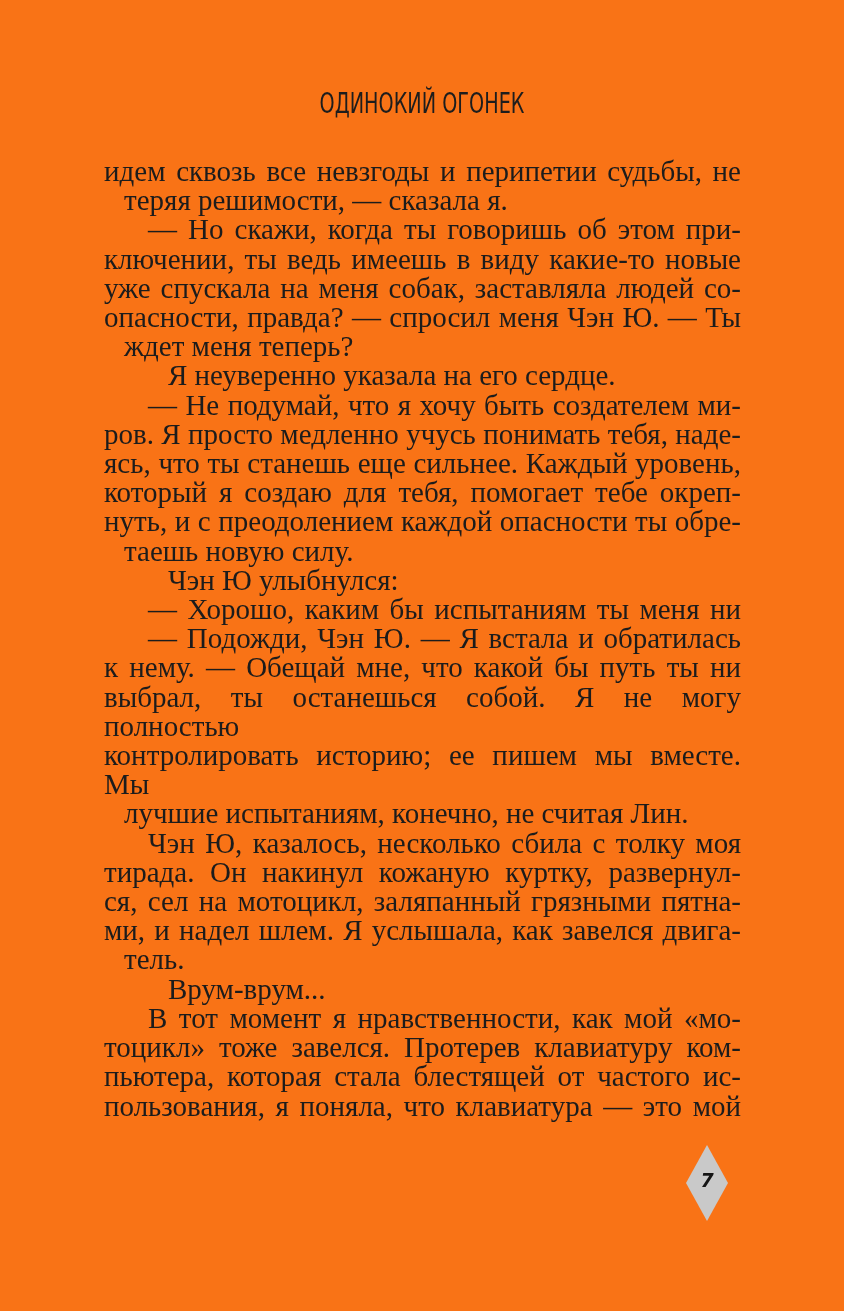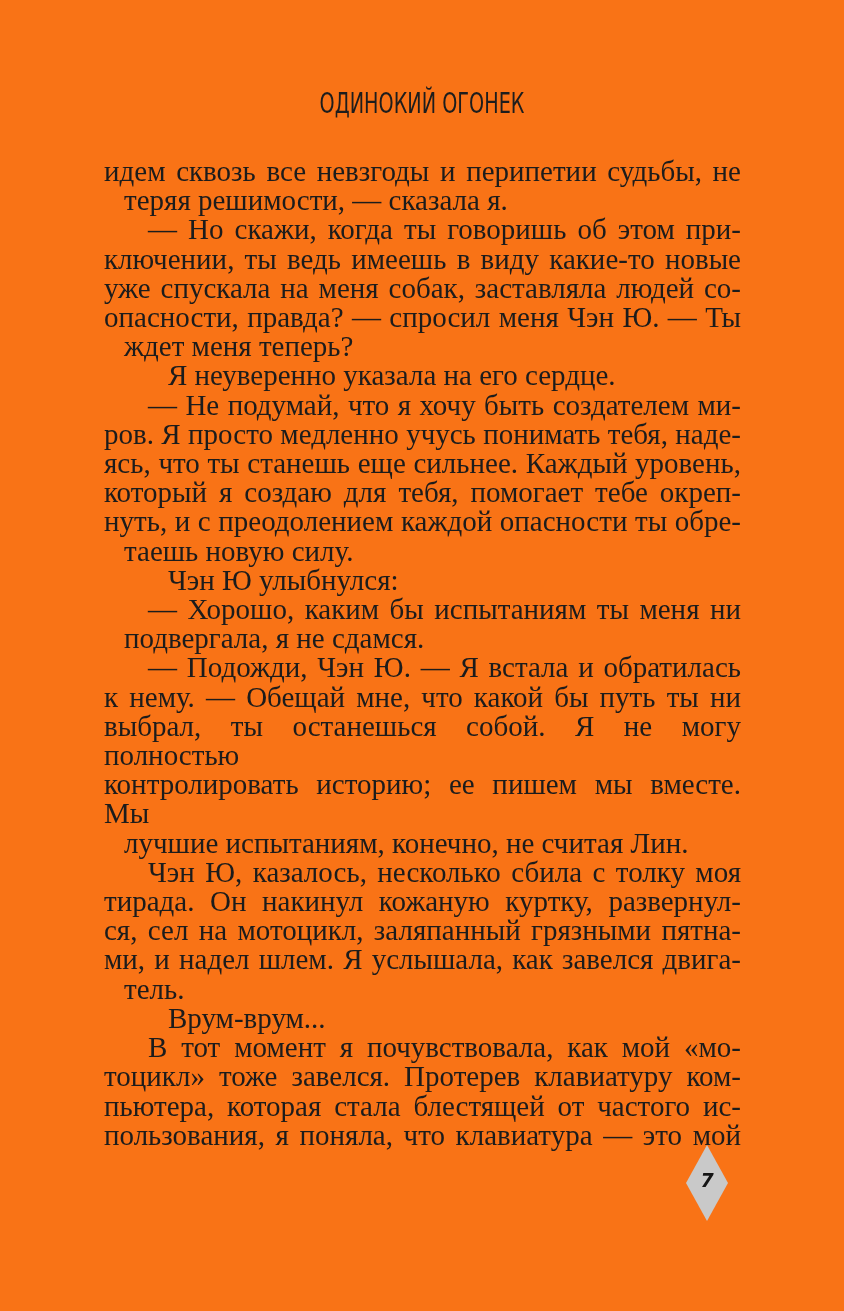--- a/index.html
+++ b/index.html
@@ -94,33 +94,32 @@
       <div class="line last">ждет меня теперь?</div>
       <div class="line indent last">Я неуверенно указала на его сердце.</div>
       <div class="line indent">— Не подумай, что я хочу быть создателем ми-</div>
       <div class="line">ров. Я просто медленно учусь понимать тебя, наде-</div>
       <div class="line">ясь, что ты станешь еще сильнее. Каждый уровень,</div>
       <div class="line">который я создаю для тебя, помогает тебе окреп-</div>
       <div class="line">нуть, и с преодолением каждой опасности ты обре-</div>
       <div class="line last">таешь новую силу.</div>
       <div class="line indent last">Чэн Ю улыбнулся:</div>
       <div class="line indent">— Хорошо, каким бы испытаниям ты меня ни</div>
-      <div class="line last">подвергала, я не сдамся.</div>
       <div class="line indent">— Подожди, Чэн Ю. — Я встала и обратилась</div>
       <div class="line">к нему. — Обещай мне, что какой бы путь ты ни</div>
       <div class="line">выбрал, ты останешься собой. Я не могу полностью</div>
       <div class="line">контролировать историю; ее пишем мы вместе. Мы</div>
       <div class="line last">лучшие испытаниям, конечно, не считая Лин.</div>
       <div class="line indent">Чэн Ю, казалось, несколько сбила с толку моя</div>
       <div class="line">тирада. Он накинул кожаную куртку, развернул-</div>
       <div class="line">ся, сел на мотоцикл, заляпанный грязными пятна-</div>
       <div class="line">ми, и надел шлем. Я услышала, как завелся двига-</div>
       <div class="line last">тель.</div>
       <div class="line indent last">Врум-врум...</div>
-      <div class="line indent">В тот момент я почувствовала, как мой «мо-</div>
+      <div class="line indent">В тот момент я нравственности, как мой «мо-</div>
       <div class="line">тоцикл» тоже завелся. Протерев клавиатуру ком-</div>
       <div class="line">пьютера, которая стала блестящей от частого ис-</div>
       <div class="line">пользования, я поняла, что клавиатура — это мой</div>
     </div>
 
   <div class="page-marker">
     <span class="diamond"></span>
     <span class="pagenum">7</span>
   </div>
 

